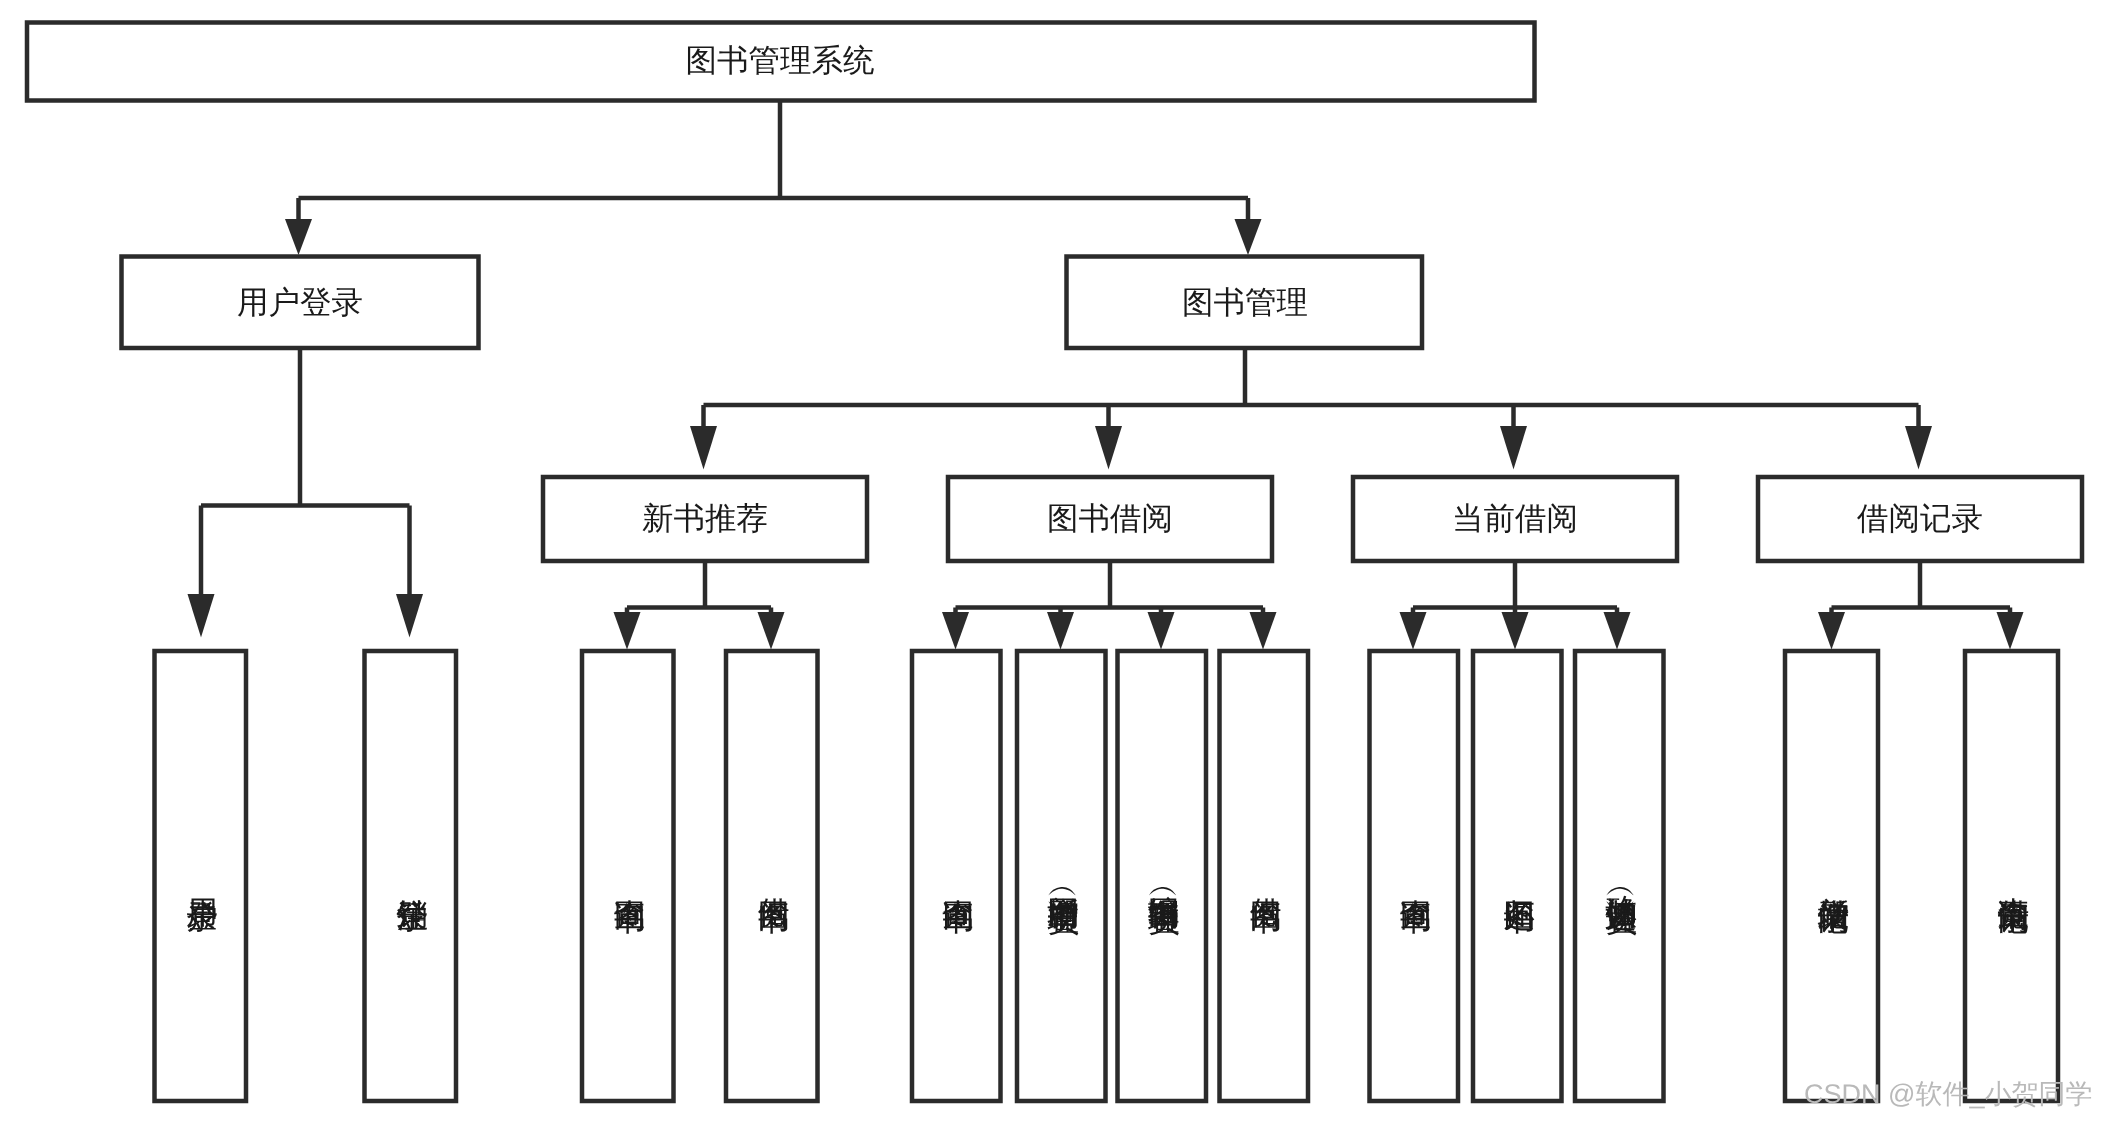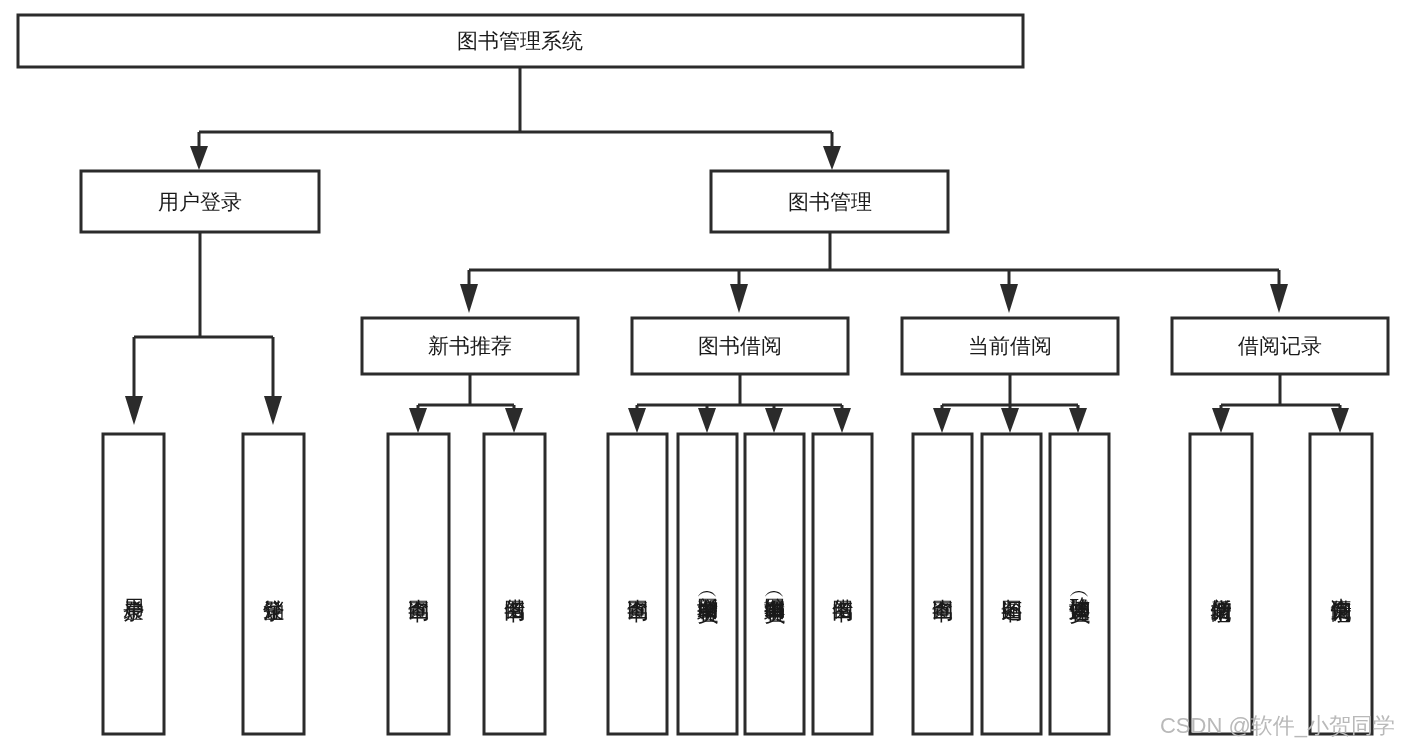--- a/index.html
+++ b/index.html
@@ -66,21 +66,21 @@
     position: absolute;
     display: flex;
     align-items: center;
     justify-content: center;
   }
   .watermark {
     position: absolute;
     right: 10px;
     bottom: 6px;
     font-family: "Liberation Sans", "DejaVu Sans", sans-serif;
-    font-size: 22px;
+    font-size: 18px;
     color: #b9b9b9;
     white-space: nowrap;
     user-select: none;
   }
 </style>
 </head>
 <body>
 
 <div id="diagram-root">
 

